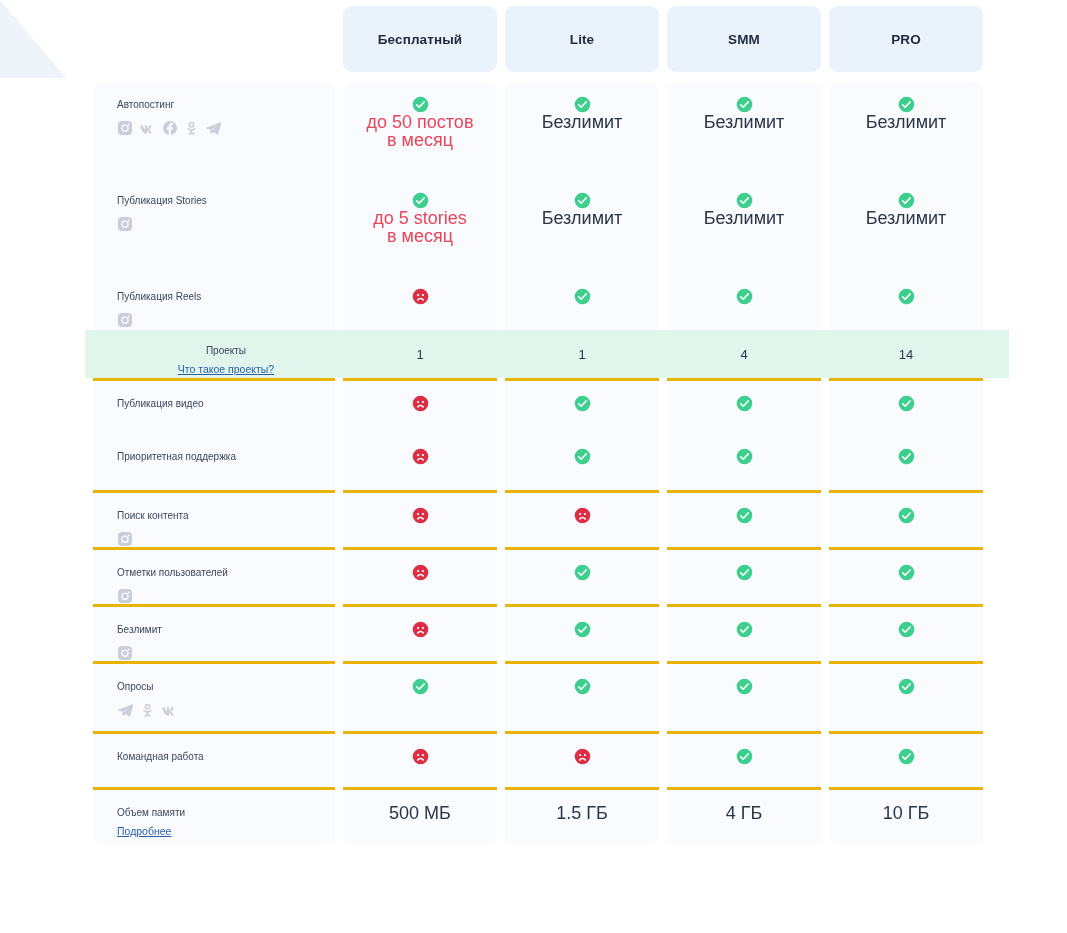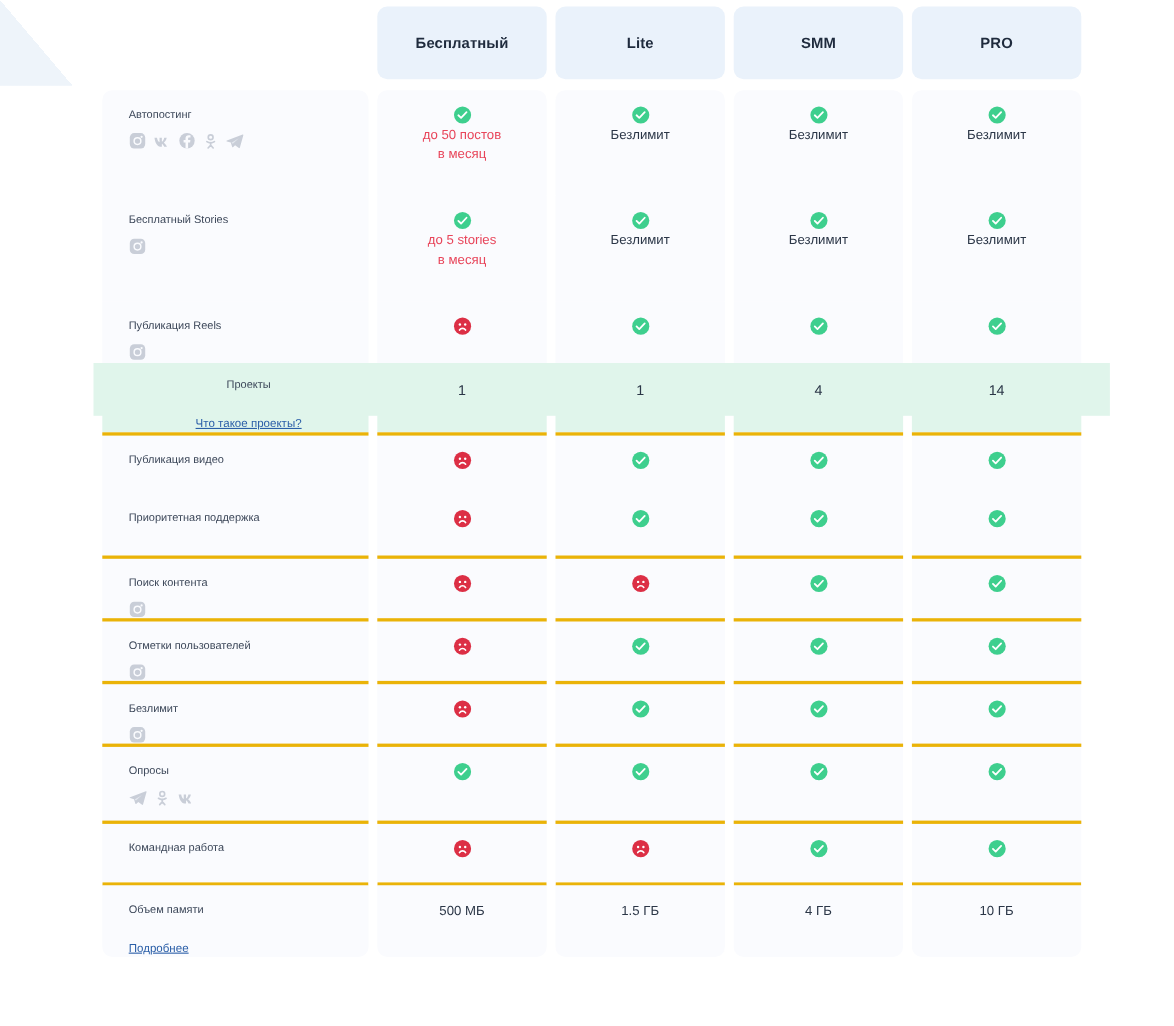--- a/index.html
+++ b/index.html
@@ -89,37 +89,37 @@
   }
 
   .feat-label {
     font-size: 10px;
     color: #3c4759;
     line-height: 17px;
     white-space: nowrap;
   }
   .feat-link {
     display: inline-block;
-    margin-top: 20px;
+    margin-top: 4px;
     font-size: 10.5px;
     color: #2b5fa8;
     text-decoration: underline;
     cursor: pointer;
   }
   .social-row {
     margin-top: 7px;
     display: flex;
     align-items: center;
     gap: 6px;
     height: 16px;
   }
   .social-row svg { display: block; }
 
   .status { display: block; margin: 0 auto; }
-  .vtext { font-size: 12px; line-height: 18px; color: #2b3647; }
+  .vtext { font-size: 18px; line-height: 18px; color: #2b3647; }
   .vtext.limit { color: #e8455a; }
   .vnum { font-size: 13px; color: #2b3647; }
 
   
   tr.h-tall  td { height: 96px; }
   tr.h-mid   td { height: 56px; }
   tr.h-hl    td { height: 48px; }
   tr.h-icon  td { height: 56px; }
   tr.h-soc   td { height: 70px; }
   tr.h-last  td { height: 58px; }
@@ -226,21 +226,21 @@
               <svg class="status" width="17" height="17" viewBox="0 0 24 24">
                 <circle cx="12" cy="12" r="11" fill="#3ecf8e"></circle>
                 <path d="M6.6 12.4l3.5 3.4 7-7.4" fill="none" stroke="#ffffff" stroke-width="2.3" stroke-linecap="round" stroke-linejoin="round"></path>
               </svg>
             </div>
             <div class="vtext">Безлимит</div>
           </td>
         </tr>
         <tr class="h-tall">
           <td class="feature">
-            <div class="feat-label">Бесплатный Stories</div>
+            <div class="feat-label">Публикация Stories</div>
             <div class="social-row">
               <span>
                 <svg width="16" height="16" viewBox="0 0 24 24" fill="none">
                   <rect x="1.5" y="1.5" width="21" height="21" rx="6" fill="#c9ced8"></rect>
                   <circle cx="12" cy="12.3" r="4.6" fill="none" stroke="#fafbfe" stroke-width="2"></circle>
                   <circle cx="17.6" cy="6.6" r="1.5" fill="#fafbfe"></circle>
                 </svg>
               </span>
             </div>
           </td>

